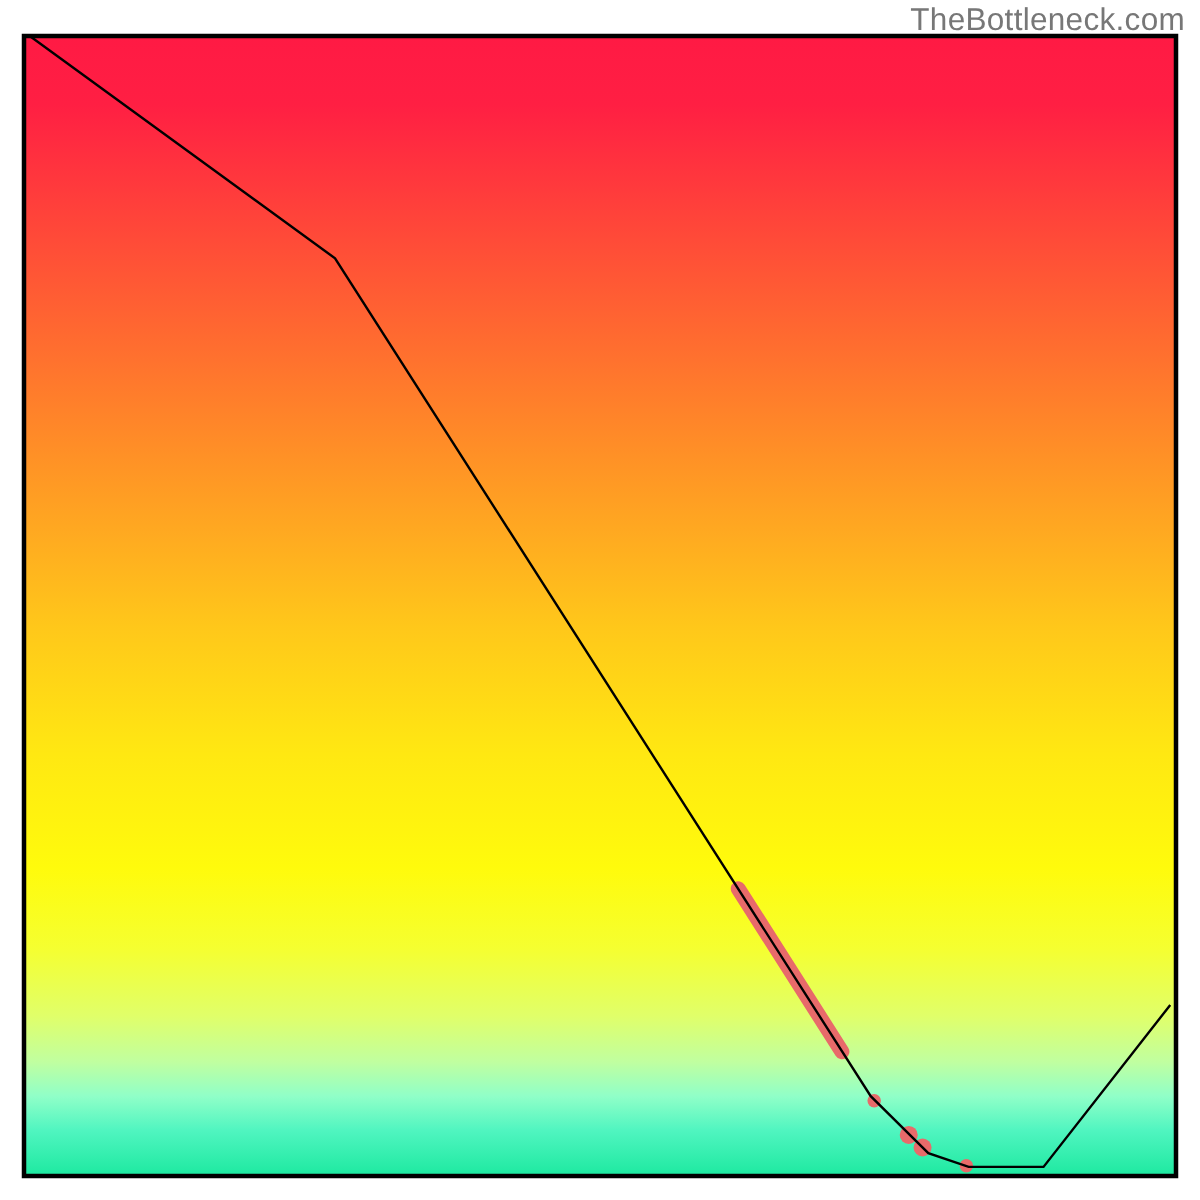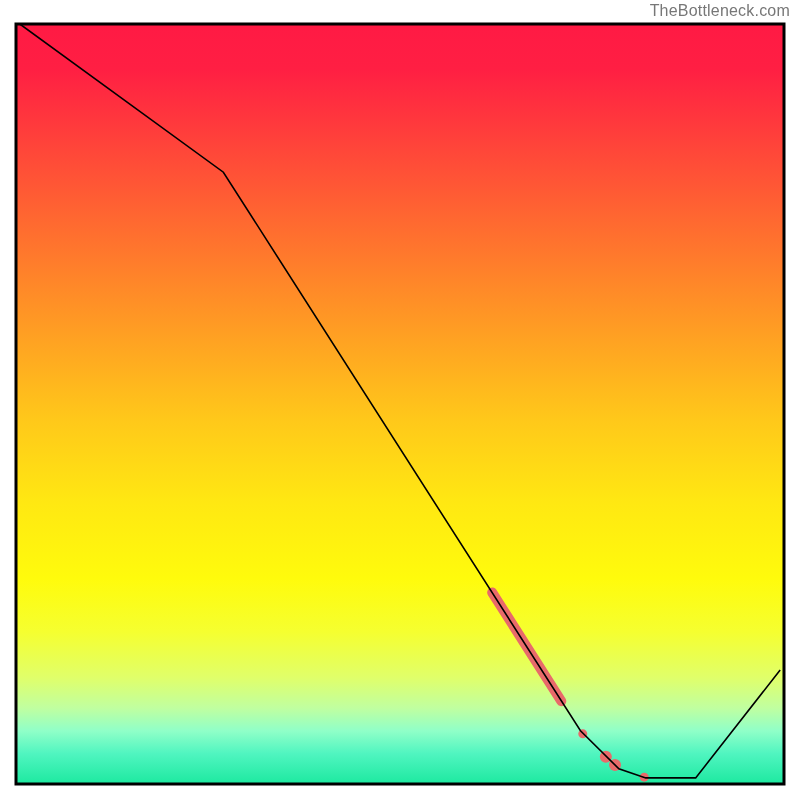--- a/index.html
+++ b/index.html
@@ -16,21 +16,21 @@
     height: 800px;
   }
   svg {
     display: block;
   }
   .attribution {
     position: absolute;
     top: 2px;
     right: 10px;
     font-family: Arial, Helvetica, sans-serif;
-    font-size: 16px;
+    font-size: 21px;
     color: #777777;
     font-weight: 500;
     letter-spacing: 0.2px;
   }
 </style>
 </head>
 <body>
 
 <div class="chart-container">
   <svg id="chart-svg" width="800" height="800" viewBox="0 0 800 800">

